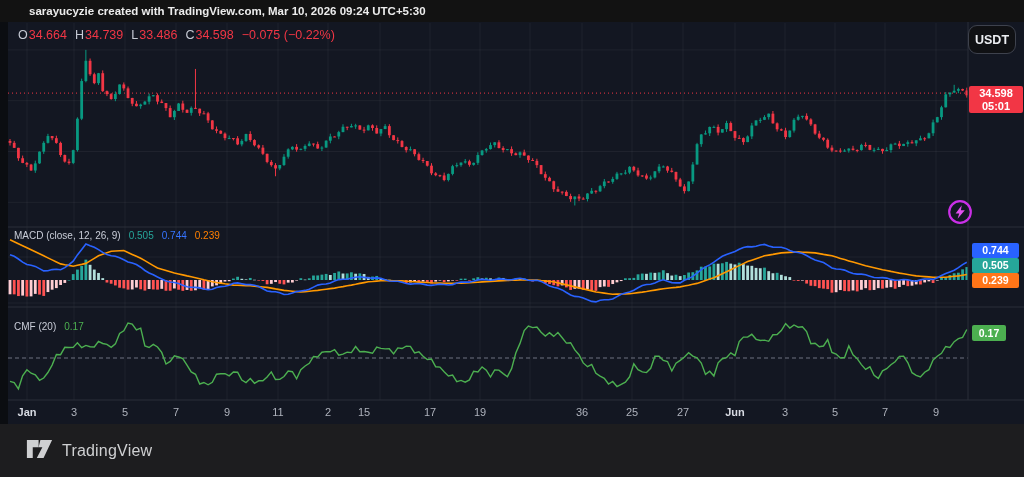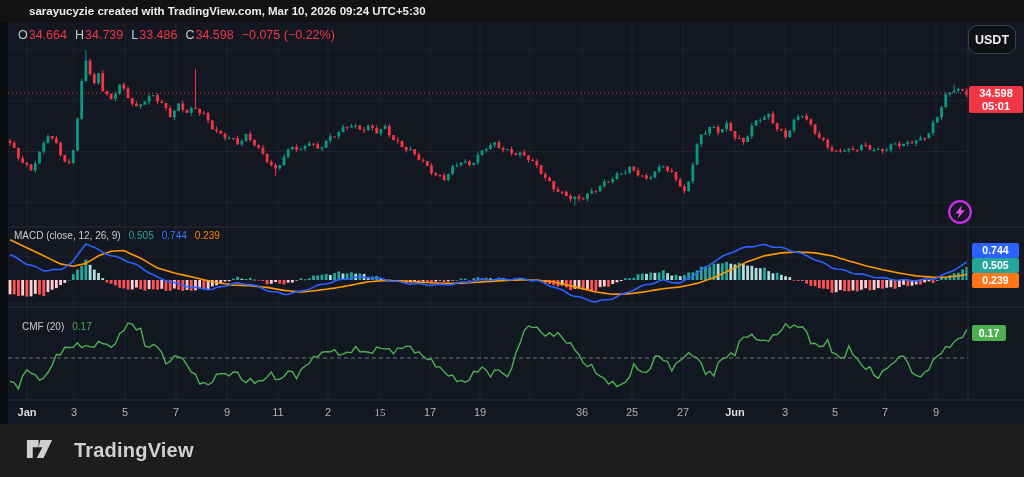--- a/index.html
+++ b/index.html
@@ -11,41 +11,41 @@
   #chart-svg{position:absolute;left:0;top:0;}
   .left-strip{position:absolute;left:0;top:0;width:8px;height:402px;background:#0b0d11;}
   .legend{position:absolute;display:flex;align-items:center;gap:8px;white-space:nowrap;}
   .legend-main{left:14px;top:6px;font-size:12.5px;color:#d7dae2;font-weight:500;}
   .legend-main .ohlc{display:flex;gap:8px;font-weight:400;margin-left:4px;}
   .ohlc .lbl{color:#c6cad4;}
   .ohlc .val,.chg{color:#f23645;}
   .ohlc-pair{display:flex;gap:1px;}
   .legend-sub{font-size:10px;color:#c9cdd8;font-weight:400;}
   .legend-macd{left:14px;top:208px;}
-  .legend-cmf{left:14px;top:299px;margin-left:8px;}
+  .legend-cmf{left:14px;top:299px;}
   .v-hist{color:#26a69a;} .v-macd{color:#3674ff;} .v-sig{color:#ff8000;} .v-cmf{color:#4caf50;}
   .usdt-btn{position:absolute;left:968px;top:3px;width:48px;height:29px;background:#101114;
             border:1.5px solid #3e424d;border-radius:9px;color:#eceef2;font-size:12.5px;font-weight:700;
             display:flex;align-items:center;justify-content:center;box-sizing:border-box;cursor:pointer;}
   .time-scale{position:absolute;left:0;top:378px;width:1024px;height:24px;}
   .time-label{position:absolute;top:6px;transform:translateX(-50%);color:#aeb2bc;font-size:11px;}
   .time-label.major{color:#d8dbe3;font-weight:700;}
   .badge{position:absolute;color:#fff;font-weight:700;border-radius:2px;display:flex;
          align-items:center;justify-content:center;box-sizing:border-box;}
   .badge-price{left:969px;top:64px;width:54px;height:27px;background:#f23645;flex-direction:column;
                font-size:11px;line-height:12.5px;}
   .badge-m1{left:972px;top:221px;width:47px;height:14.5px;background:#2962ff;font-size:10.5px;}
   .badge-m2{left:972px;top:236px;width:47px;height:14.5px;background:#26a69a;font-size:10.5px;}
   .badge-m3{left:972px;top:251px;width:47px;height:14.5px;background:#ff7518;font-size:10.5px;}
   .badge-cmf{left:972px;top:303px;width:34px;height:16px;background:#4caf50;font-size:10.5px;}
   .boost{position:absolute;left:946px;top:176px;width:28px;height:28px;cursor:pointer;}
   .price-scale{position:absolute;left:968px;top:0;width:56px;height:378px;}
   .footer{position:absolute;left:0;top:424px;width:1024px;height:53px;background:#1d1d1f;
           display:flex;align-items:center;padding-left:26px;box-sizing:border-box;gap:9px;}
-  .brand{color:#cfd0d2;font-size:20px;font-weight:700;letter-spacing:.2px;margin-left:12px;}
+  .brand{color:#cfd0d2;font-size:16px;font-weight:400;letter-spacing:.2px;}
 </style>
 </head>
 <body>
 
 <div class="stage">
 
   <div class="attribution">
     <span>sarayucyzie created with TradingView.com, Mar 10, 2026 09:24 UTC+5:30</span>
   </div>
 
@@ -854,21 +854,21 @@
     </div>
 
     <div class="time-scale">
         <div class="time-label major" style="left: 27px;">Jan</div>
         <div class="time-label" style="left: 74px;">3</div>
         <div class="time-label" style="left: 125px;">5</div>
         <div class="time-label" style="left: 176px;">7</div>
         <div class="time-label" style="left: 227px;">9</div>
         <div class="time-label" style="left: 278px;">11</div>
         <div class="time-label" style="left: 328px;">2</div>
-        <div class="time-label" style="left: 380px; font-family: Liberation Serif, serif;">15</div>
+        <div class="time-label" style="left: 364px;">15</div>
         <div class="time-label" style="left: 430px;">17</div>
         <div class="time-label" style="left: 480px;">19</div>
         <div class="time-label" style="left: 530px; margin-top: 44px;">21</div>
         <div class="time-label" style="left: 582px;">36</div>
         <div class="time-label" style="left: 632px;">25</div>
         <div class="time-label" style="left: 683px;">27</div>
         <div class="time-label major" style="left: 735px;">Jun</div>
         <div class="time-label" style="left: 785px;">3</div>
         <div class="time-label" style="left: 835px;">5</div>
         <div class="time-label" style="left: 885px;">7</div>

